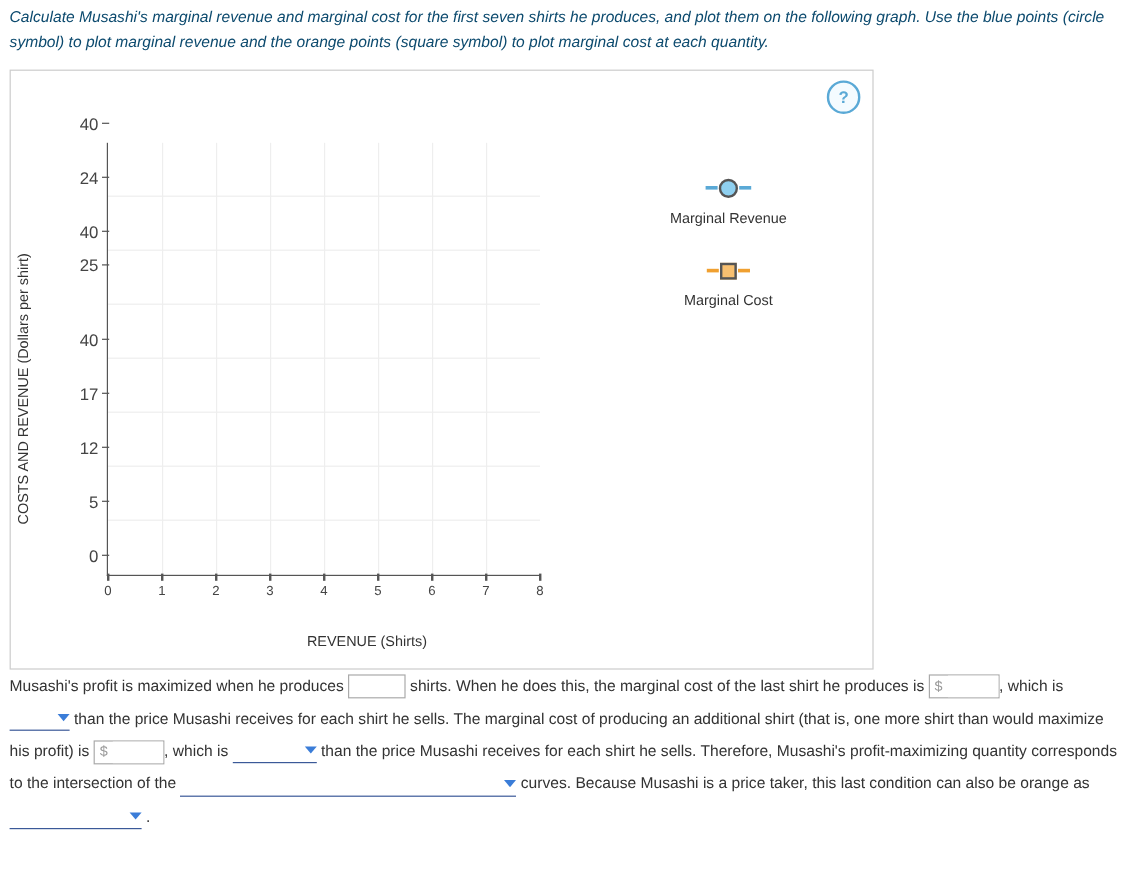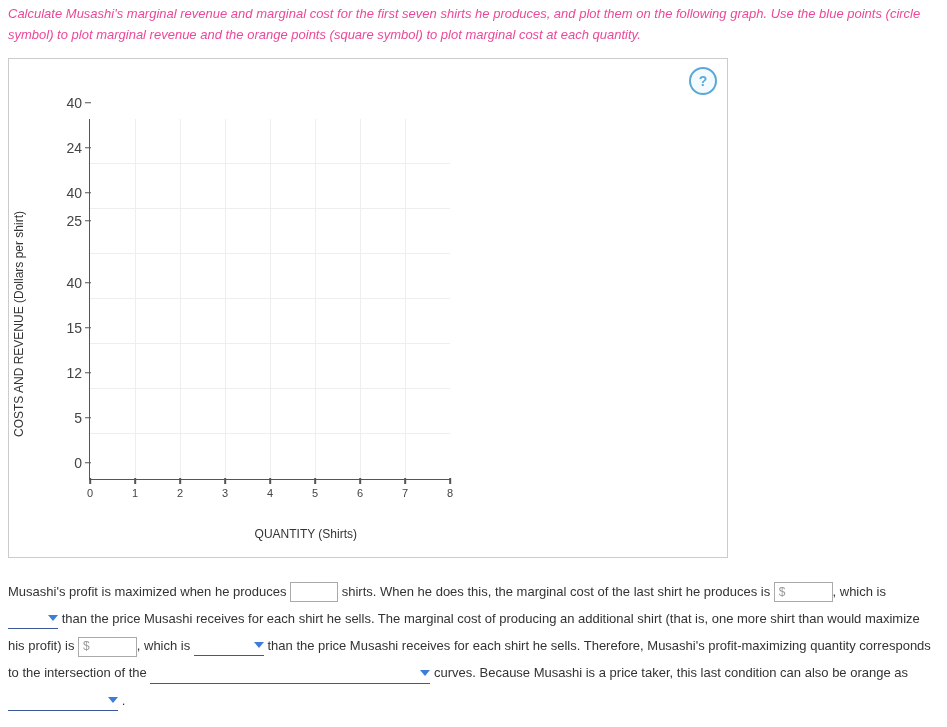--- a/index.html
+++ b/index.html
@@ -5,21 +5,21 @@
   body {
     font-family: Arial, Helvetica, sans-serif;
     font-size: 13px;
     color: #333;
     margin: 0;
     padding: 4px 8px;
     width: 947px;
     box-sizing: border-box;
   }
   .instructions {
-    color: #ec4899;
+    color: #0c4a6e;
     font-style: italic;
     line-height: 1.6;
     margin-bottom: 12px;
   }
   .graph-panel {
     border: 1px solid #ccc;
     width: 720px;
     height: 500px;
     position: relative;
     box-sizing: border-box;
@@ -161,21 +161,20 @@
     background: #f0a030;
   }
   .mc-square {
     width: 10px;
     height: 10px;
     border: 2.5px solid #555;
     background: #f8c070;
     margin: 0 1px;
   }
   .answer-text {
-    margin-top: 20px;
     line-height: 2.1;
     color: #333;
     font-size: 13px;
   }
   .text-input {
     border: 1px solid #aaa;
     height: 18px;
     width: 50px;
     vertical-align: middle;
     padding: 0 4px;
@@ -247,21 +246,21 @@
       <div class="gridline-h" style="bottom:90px"></div>
       <div class="gridline-h" style="bottom:135px"></div>
       <div class="gridline-h" style="bottom:180px"></div>
       <div class="gridline-h" style="bottom:225px"></div>
       <div class="gridline-h" style="bottom:270px"></div>
       <div class="gridline-h" style="bottom:315px"></div>
 
       <div class="tick-y" style="bottom:0px">0</div>
       <div class="tick-y" style="bottom:45px">5</div>
       <div class="tick-y" style="bottom:90px">12</div>
-      <div class="tick-y" style="bottom:135px">15</div>
+      <div class="tick-y" style="bottom:135px">17</div>
       <div class="tick-y" style="bottom:180px">40</div>
       <div class="tick-y" style="bottom:242px">25</div>
       <div class="tick-y" style="bottom:270px">40</div>
       <div class="tick-y" style="bottom:315px">24</div>
       <div class="tick-y" style="bottom:360px">40</div>
 
       <div class="gridline-v" style="left:45px"></div>
       <div class="gridline-v" style="left:90px"></div>
       <div class="gridline-v" style="left:135px"></div>
       <div class="gridline-v" style="left:180px"></div>
@@ -273,23 +272,41 @@
       <div class="tick-x" style="left:45px">1</div>
       <div class="tick-x" style="left:90px">2</div>
       <div class="tick-x" style="left:135px">3</div>
       <div class="tick-x" style="left:180px">4</div>
       <div class="tick-x" style="left:225px">5</div>
       <div class="tick-x" style="left:270px">6</div>
       <div class="tick-x" style="left:315px">7</div>
       <div class="tick-x" style="left:360px">8</div>
     </div>
 
-    <div class="x-label">QUANTITY (Shirts)</div>
+    <div class="x-label">REVENUE (Shirts)</div>
   </div>
 
+  <div class="legend">
+    <div class="legend-item">
+      <div class="legend-symbol">
+        <div class="mr-line"></div>
+          <div class="mr-circle"></div>
+          <div class="mr-line"></div>
+      </div>
+      <div>Marginal Revenue</div>
+    </div>
+    <div class="legend-item">
+      <div class="legend-symbol">
+        <div class="mc-line"></div>
+          <div class="mc-square"></div>
+          <div class="mc-line"></div>
+      </div>
+      <div>Marginal Cost</div>
+    </div>
+  </div>
 </div>
 
 <div class="answer-text">
   <span>Musashi's profit is maximized when he produces </span>
   <input class="text-input narrow" style="">
   <span> shirts. When he does this, the marginal cost of the last shirt he produces is </span>
   <span class="money-input">
     <span class="dollar">$</span>
       <input style="">
   </span><span>, which is </span>

